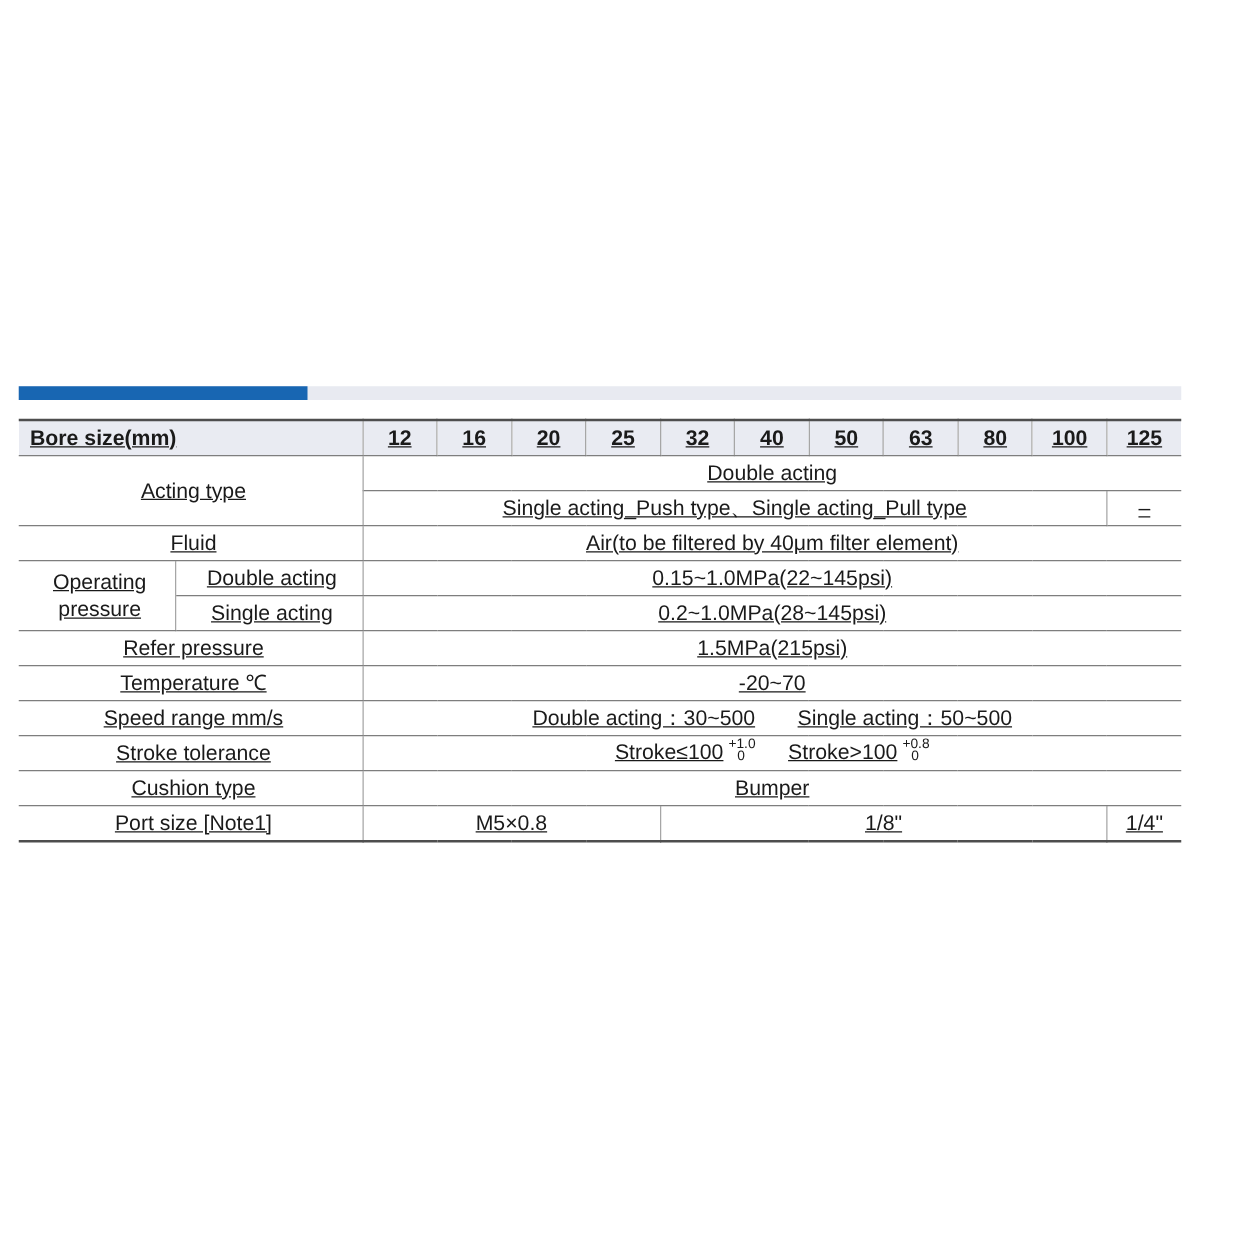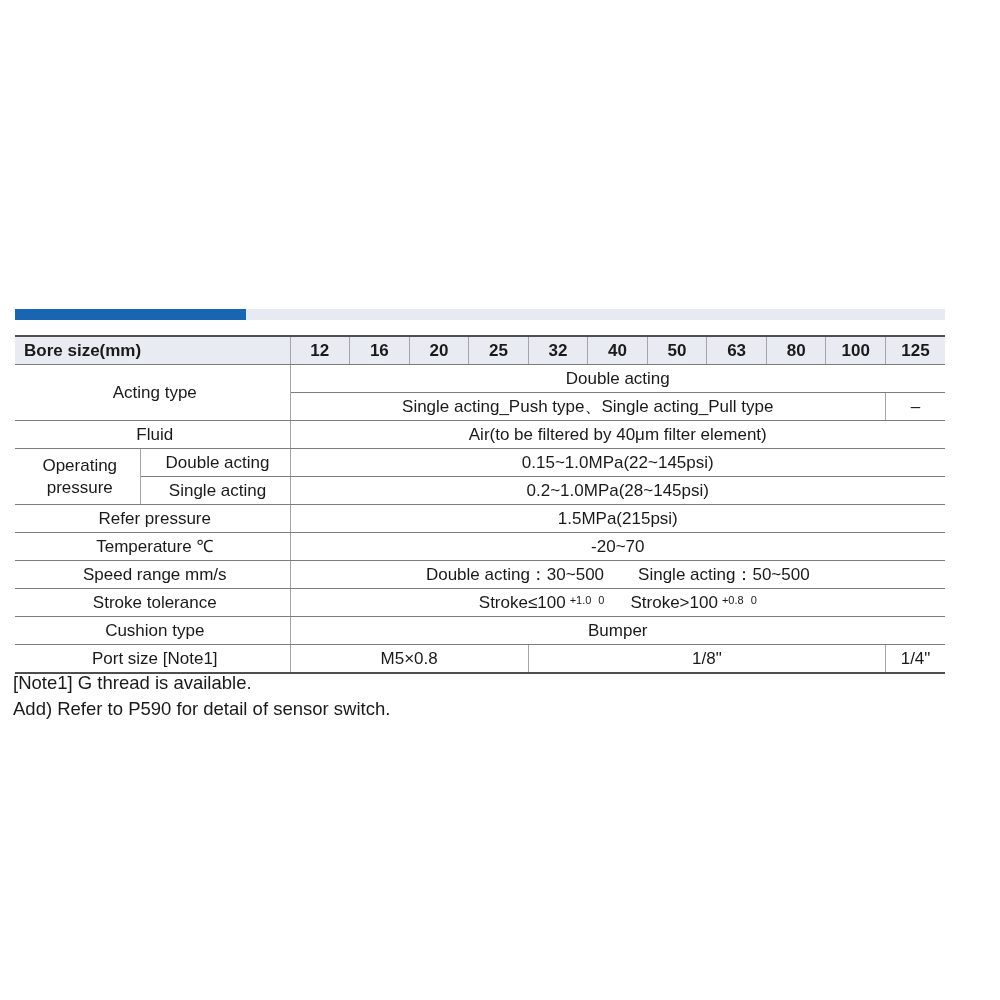--- a/index.html
+++ b/index.html
@@ -56,20 +56,21 @@
     border-top: 1px solid #7e7e7e;
     border-bottom: 1px solid #7e7e7e;
     border-left: 1px solid #a6a6a6;
     border-right: 1px solid #a6a6a6;
     height: 27px;
     padding: 0 4px;
     text-align: center;
     vertical-align: middle;
     overflow: hidden;
     white-space: nowrap;
+    text-decoration: underline;
   }
   table.spec tr td:first-child { border-left: none; }
   table.spec tr td:last-child  { border-right: none; }
 
   table.spec .hrow td {
     background: #e9ebf2;
     font-weight: bold;
   }
   table.spec td.lbl {
     text-align: center;
@@ -77,21 +78,21 @@
     white-space: normal;
     line-height: 22px;
   }
   table.spec td.hdr-label {
     text-align: left;
     padding-left: 9px;
   }
 
   .tol {
     display: inline-flex;
-    flex-direction: row;
+    flex-direction: column;
     font-size: 11px;
     line-height: 10px;
     text-align: left;
     vertical-align: middle;
     position: relative;
     top: -3px;
     margin-left: 4px;
   }
   .tol .bot { padding-left: 7px; }
 
@@ -211,18 +212,14 @@
 
     <tr>
       <td colspan="2" class="lbl">Port size  [Note1]</td>
       <td colspan="4">M5×0.8</td>
       <td colspan="6">1/8"</td>
       <td>1/4"</td>
     </tr>
   </tbody>
     </table>
 
-  <div class="notes">
-    <div>[Note1] G thread is available.</div>
-    <div>Add) Refer to P590 for detail of sensor switch.</div>
-  </div>
 
 </div>
 
 </body></html>

